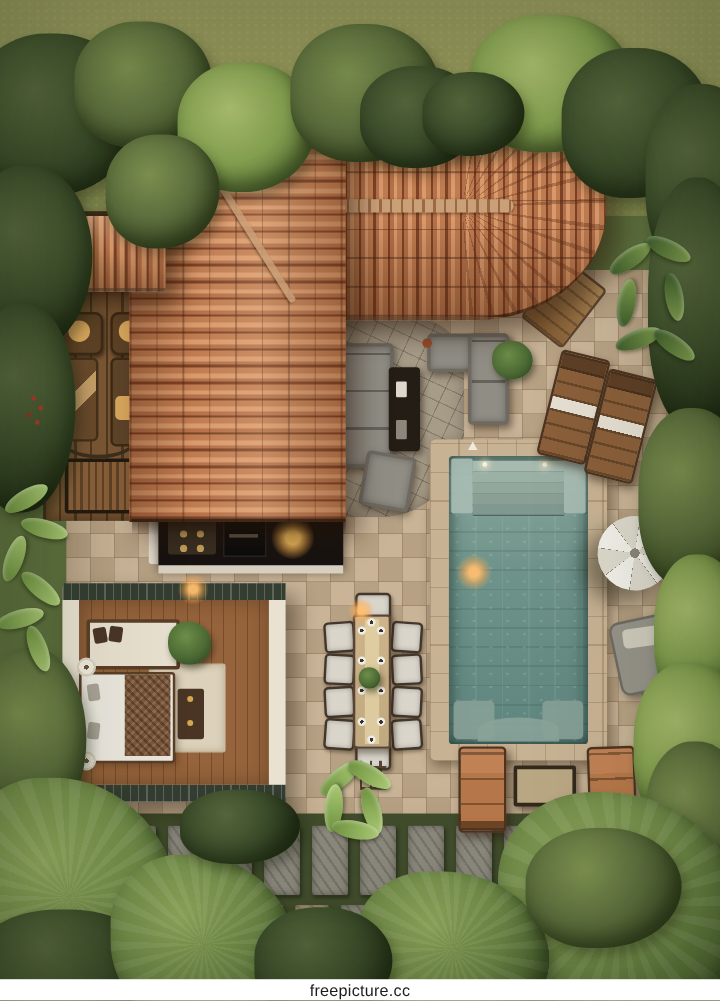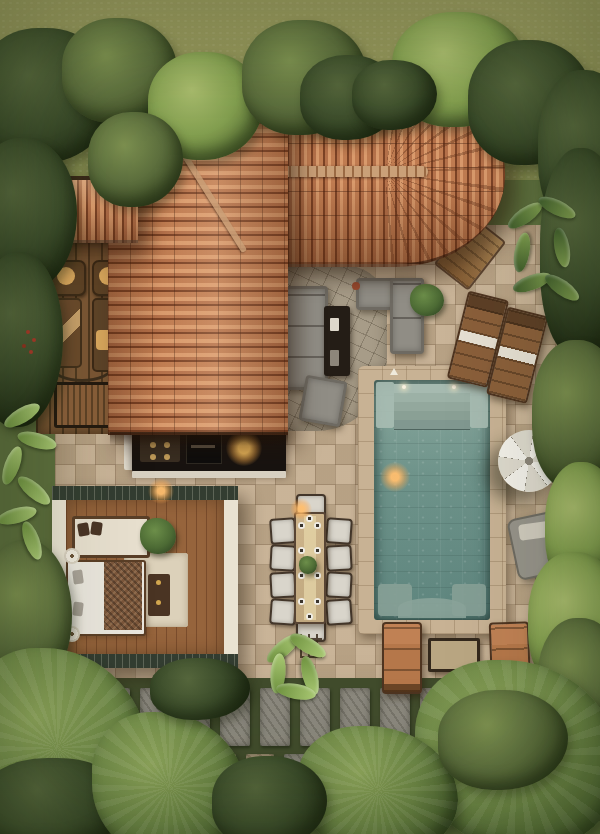--- a/index.html
+++ b/index.html
@@ -461,14 +461,17 @@
   <div class="abs" style="left:258px;top:636px;width:80px;height:72px">
     <div class="leaf" style="left:5px;top:5px;transform:rotate(-40deg)"></div>
     <div class="leaf" style="left:30px;top:2px;transform:rotate(30deg)"></div>
     <div class="leaf" style="left:0;top:30px;transform:rotate(-85deg)"></div>
     <div class="leaf" style="left:32px;top:32px;transform:rotate(75deg)"></div>
     <div class="leaf" style="left:18px;top:48px;transform:rotate(10deg)"></div>
   </div>
 
   <div class="abs vignette"></div>
 
+  <div class="abs watermark-bar">
+    <span class="watermark-text">freepicture.cc</span>
+  </div>
 
 </div>
 
 </body></html>

